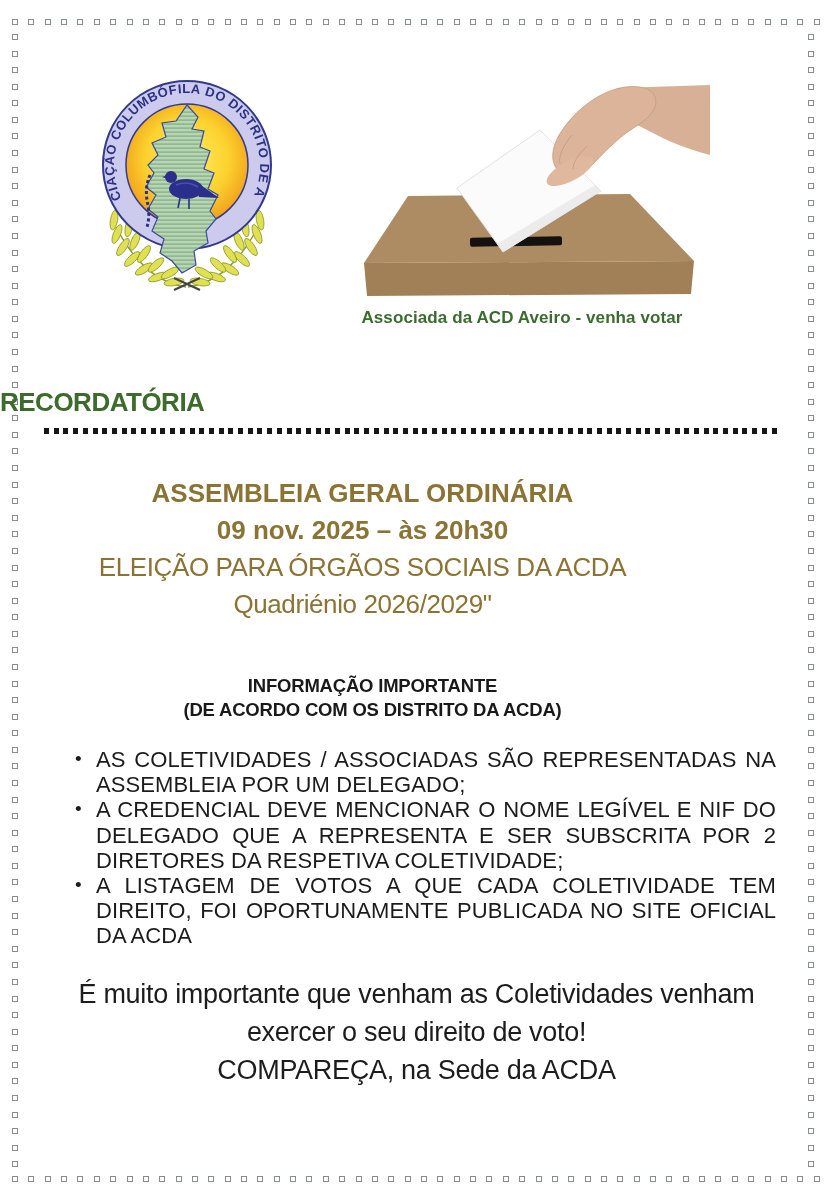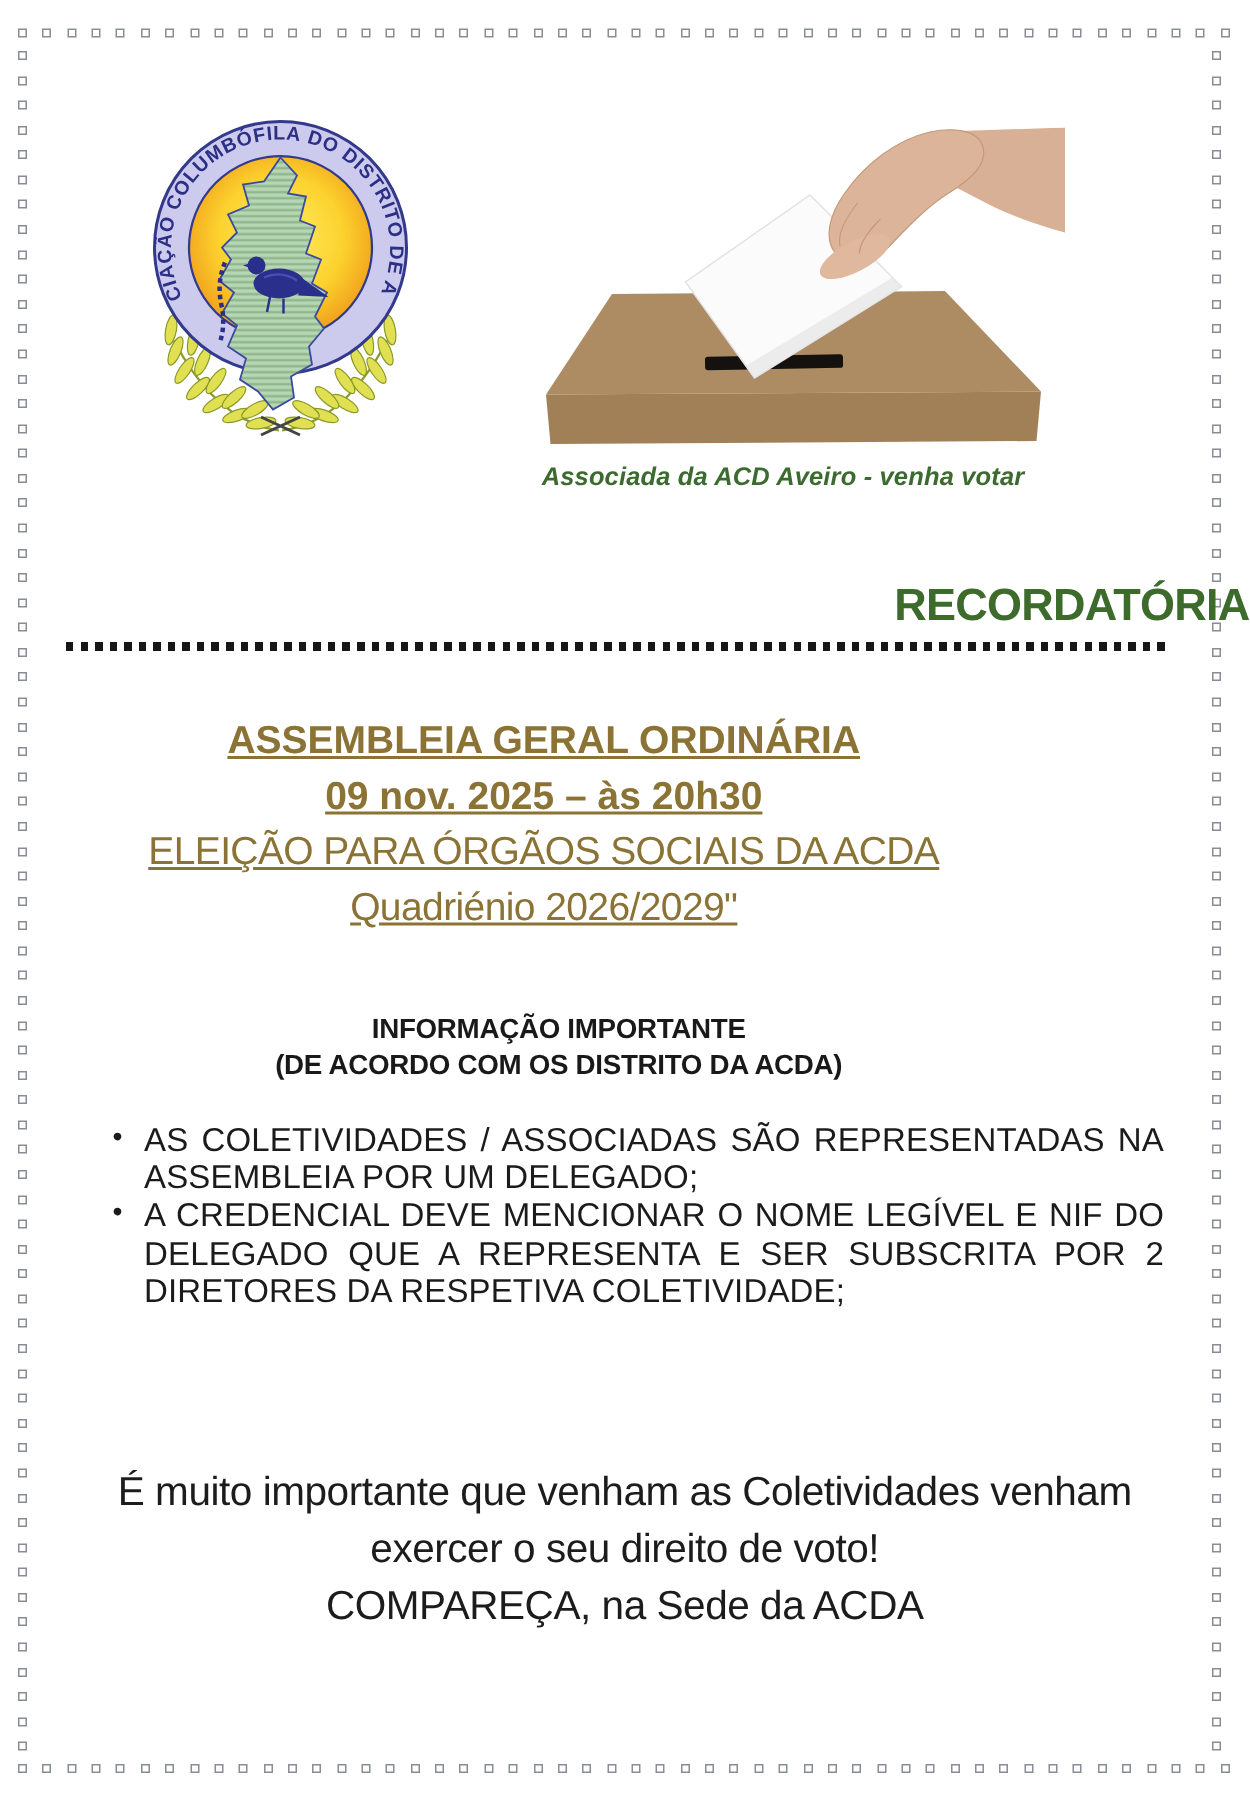--- a/index.html
+++ b/index.html
@@ -17,37 +17,37 @@
   #bq-top{left:12px;top:19px;width:808px;}
   #bq-bottom{left:12px;top:1176px;width:808px;}
   #bq-left{left:12px;top:34px;height:1134px;}
   #bq-right{left:808px;top:34px;height:1134px;}
 
   
   .logo{position:absolute;left:86px;top:77px;width:202px;height:216px;}
   .ballot{position:absolute;left:358px;top:85px;width:352px;height:218px;}
   .caption{
     position:absolute;left:336px;top:308px;width:372px;text-align:center;
-    font-size:17px;font-weight:bold;color:#3c6b30;letter-spacing:0.1px;font-style:italic;
+    font-size:17px;font-weight:bold;color:#3c6b30;letter-spacing:0.1px;
   }
 
   
   .recordatoria{
-    position:absolute;left:0;top:387px;width:833px;text-align:right;
-    font-size:30px;font-weight:bold;color:#3c6b2c;letter-spacing:-0.5px;
+    position:absolute;left:0;top:387px;width:833px;text-align:left;
+    font-size:26px;font-weight:bold;color:#3c6b2c;letter-spacing:-0.5px;
   }
   .dotline{
     position:absolute;left:44px;top:428px;width:736px;height:6px;
     background-image:repeating-linear-gradient(to right,#161616 0 5px,transparent 5px 9.7px);
   }
 
   
   .gold-block{
     position:absolute;left:0;top:475px;width:725px;text-align:center;
-    color:#8a7334;line-height:37px;font-size:26px;text-decoration:underline;
+    color:#8a7334;line-height:37px;font-size:26px;
   }
   .gold-block .b{font-weight:bold;}
   .gold-block .n{font-weight:normal;letter-spacing:-0.4px;}
 
   
   .info-head{
     position:absolute;left:0;top:674px;width:745px;text-align:center;
     font-size:18.5px;font-weight:bold;color:#191919;line-height:24px;letter-spacing:-0.2px;
   }
   ul.bullets{
@@ -410,19 +410,20 @@
 </div>
 
 <div class="info-head">
   <div>INFORMAÇÃO IMPORTANTE</div>
   <div>(DE ACORDO COM OS DISTRITO DA ACDA)</div>
 </div>
 
 <ul class="bullets">
   <li>AS COLETIVIDADES / ASSOCIADAS SÃO REPRESENTADAS NA ASSEMBLEIA POR UM DELEGADO;</li>
   <li>A CREDENCIAL DEVE MENCIONAR O NOME LEGÍVEL E NIF DO DELEGADO QUE A REPRESENTA E SER SUBSCRITA POR 2 DIRETORES DA RESPETIVA COLETIVIDADE;</li>
+  <li>A LISTAGEM DE VOTOS A QUE CADA COLETIVIDADE TEM DIREITO, FOI OPORTUNAMENTE PUBLICADA NO SITE OFICIAL DA ACDA</li>
 </ul>
 
 <div class="closing">
   <div>É muito importante que venham as Coletividades venham</div>
   <div>exercer o seu direito de voto!</div>
   <div>COMPAREÇA, na Sede da ACDA</div>
 </div>
 
 </body></html>

